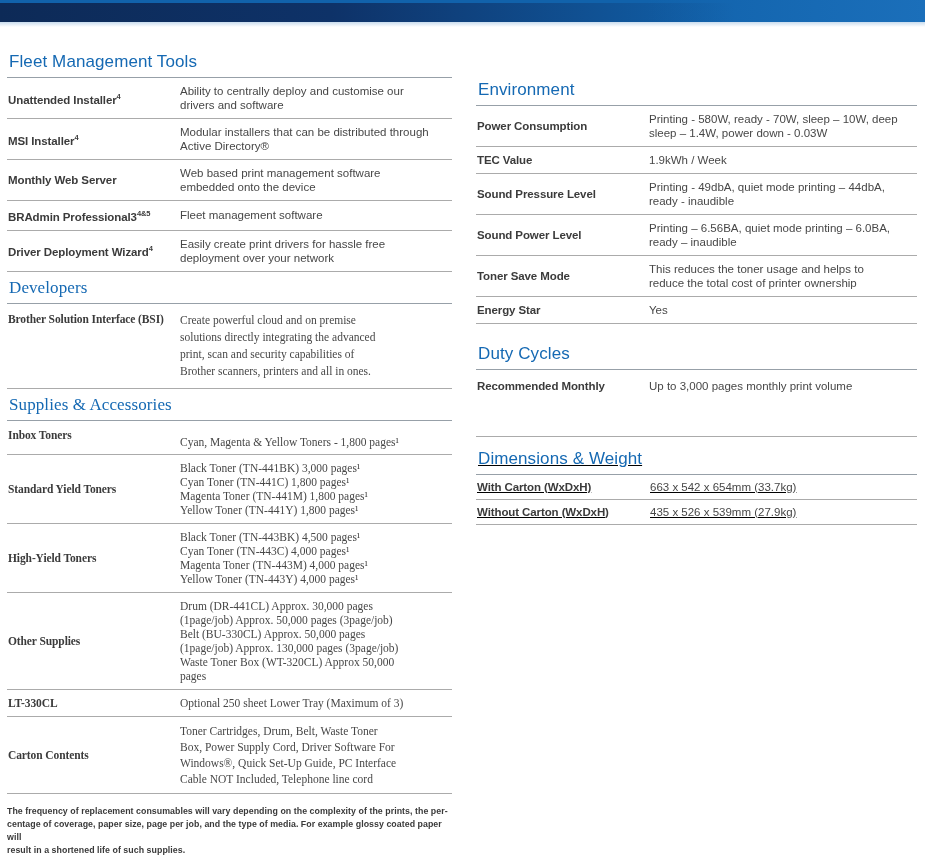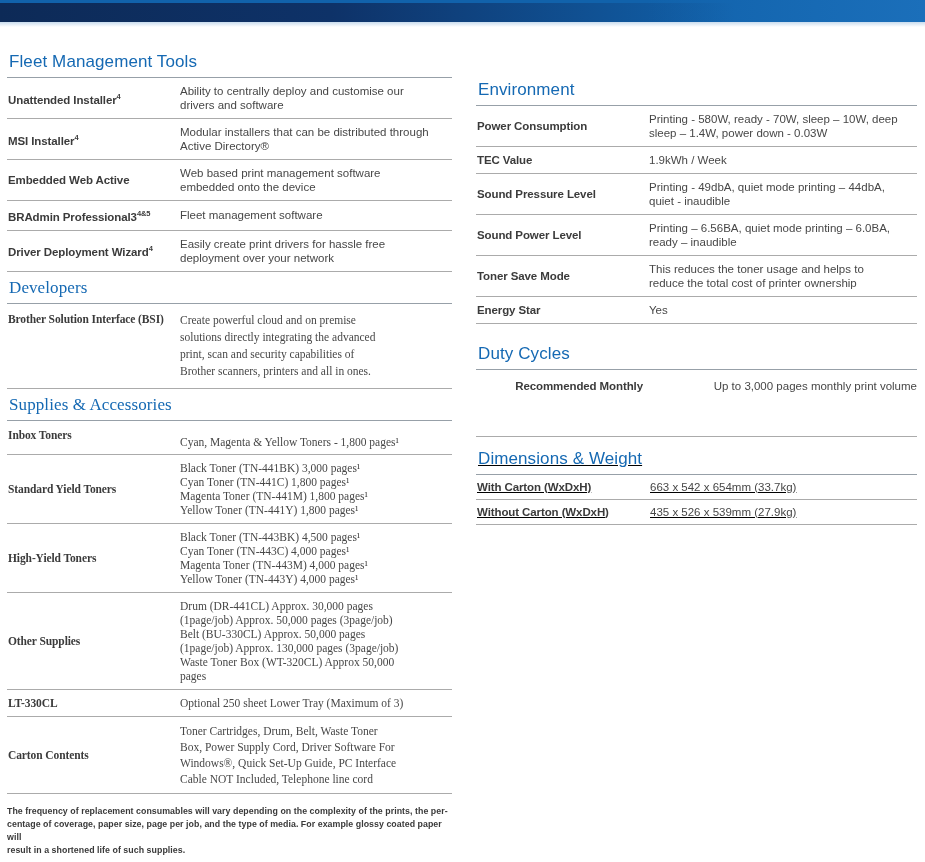--- a/index.html
+++ b/index.html
@@ -49,21 +49,21 @@
   col.c-label{width:173px;}
   
   .sec-developers,.sec-supplies-accessories{margin-top:3px;font-family:Liberation Serif, serif;}
   .sec-duty-cycles{margin-top:17px;}
   .sec-dimensions-weight{margin-top:9px;text-decoration:underline;}
   .sec-developers td.label{vertical-align:top;padding-top:8px;}
   .sec-developers td.value{line-height:17px;padding:8px 0;}
   .sec-supplies-accessories tr:first-child td.label{vertical-align:top;padding-top:7px;}
   .sec-supplies-accessories tr:first-child td.value{padding-top:14px;padding-bottom:5px;}
   .sec-supplies-accessories tr:nth-child(6) td.value{line-height:16px;margin-top:37px;}
-  .sec-duty-cycles td{vertical-align:top;text-align:right;}
+  .sec-duty-cycles td{vertical-align:top;}
   .sec-duty-cycles tr{height:66px;}
   .sec-duty-cycles td.label,.sec-duty-cycles td.value{padding-top:9px;}
   .sec-dimensions-weight td.label,.sec-dimensions-weight td.value{padding:5px 0 5px 1px;}
   
   .footnote{
     margin-top:11px;font-size:8.8px;font-weight:bold;color:#3a3a3a;
     line-height:13px;padding-bottom:15px;border-bottom:1px solid var(--divider);
     letter-spacing:0.05px;
   }
 </style>
@@ -97,21 +97,21 @@
 
   <tr class="spec-row">
     <td class="label"><span class="label-text">MSI Installer</span><sup class="label-sup">4</sup></td>
     <td class="value">
                 <div>Modular installers that can be distributed through</div>
                 <div>Active Directory®</div>
               </td>
   </tr>
 
   <tr class="spec-row">
-    <td class="label"><span class="label-text">Embedded Web Active</span></td>
+    <td class="label"><span class="label-text">Monthly Web Server</span></td>
     <td class="value">
                 <div>Web based print management software</div>
                 <div>embedded onto the device</div>
               </td>
   </tr>
 
   <tr class="spec-row">
     <td class="label"><span class="label-text">BRAdmin Professional3</span><sup class="label-sup">4&amp;5</sup></td>
     <td class="value">
                 <div>Fleet management software</div>
@@ -240,21 +240,21 @@
     <td class="label"><span class="label-text">TEC Value</span></td>
     <td class="value">
                 <div>1.9kWh / Week</div>
               </td>
   </tr>
 
   <tr class="spec-row">
     <td class="label"><span class="label-text">Sound Pressure Level</span></td>
     <td class="value">
                 <div>Printing - 49dbA, quiet mode printing – 44dbA,</div>
-                <div>quiet - inaudible</div>
+                <div>ready - inaudible</div>
               </td>
   </tr>
 
   <tr class="spec-row">
     <td class="label"><span class="label-text">Sound Power Level</span></td>
     <td class="value">
                 <div>Printing – 6.56BA, quiet mode printing – 6.0BA,</div>
                 <div>ready – inaudible</div>
               </td>
   </tr>

